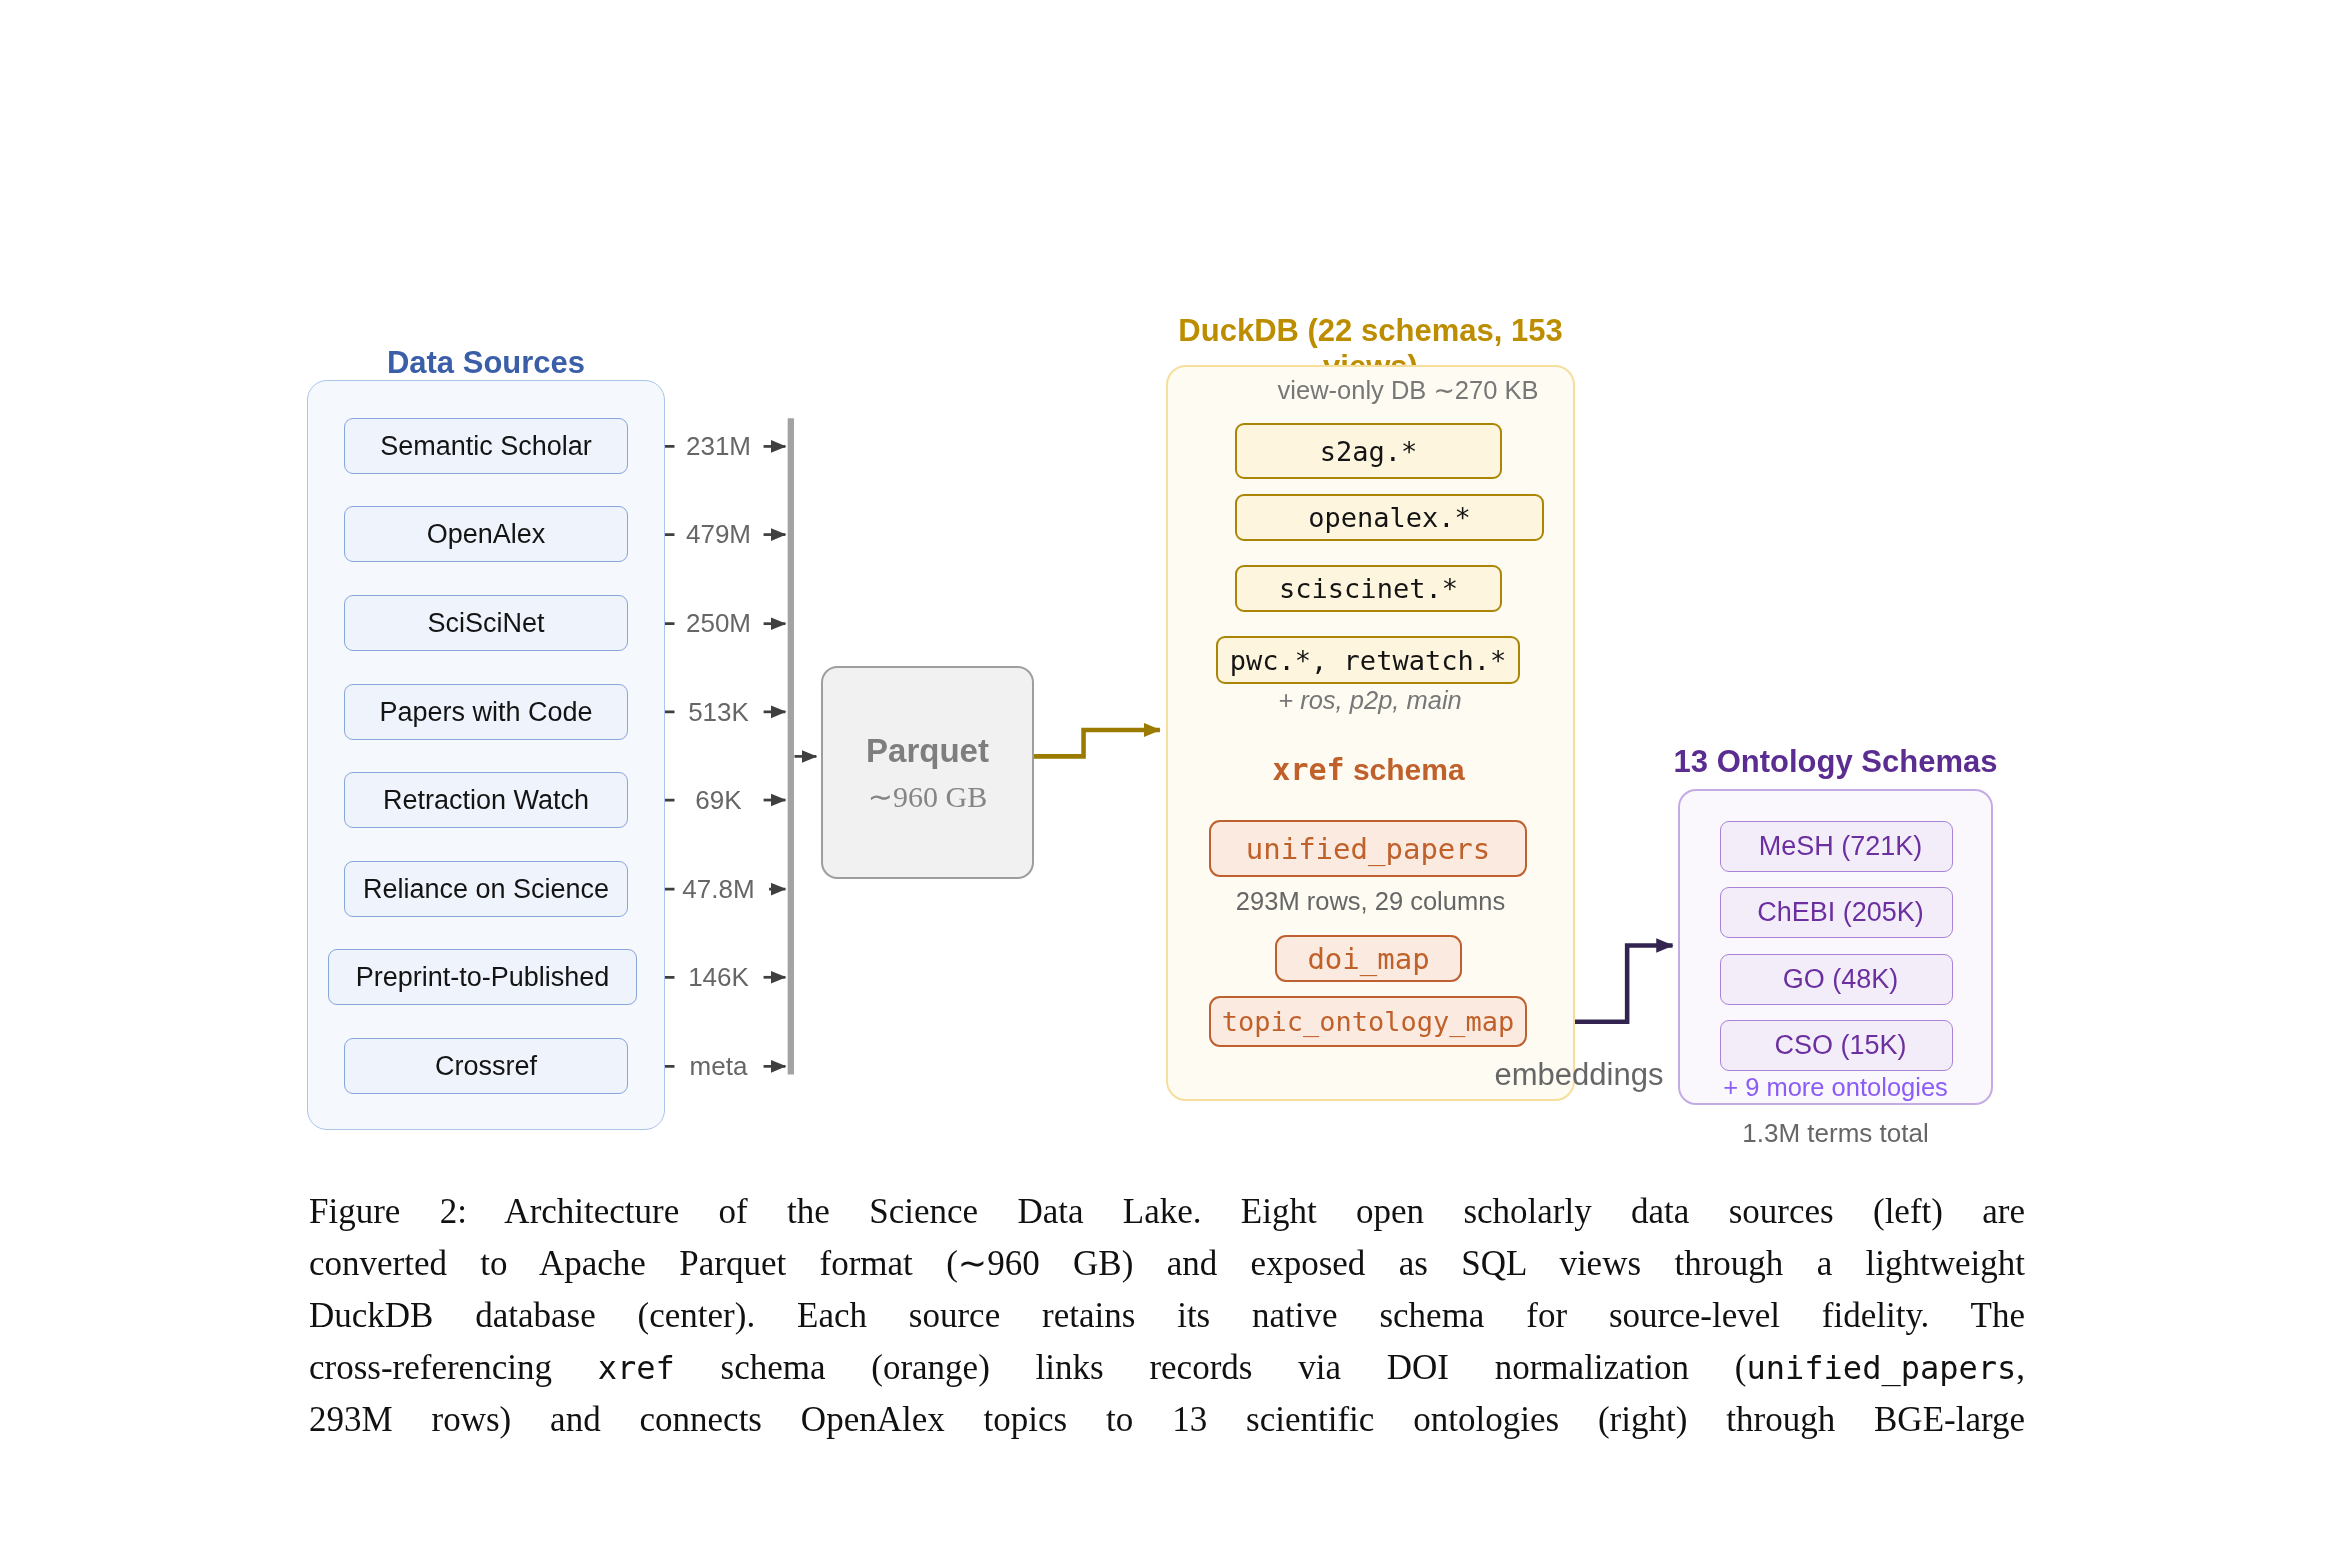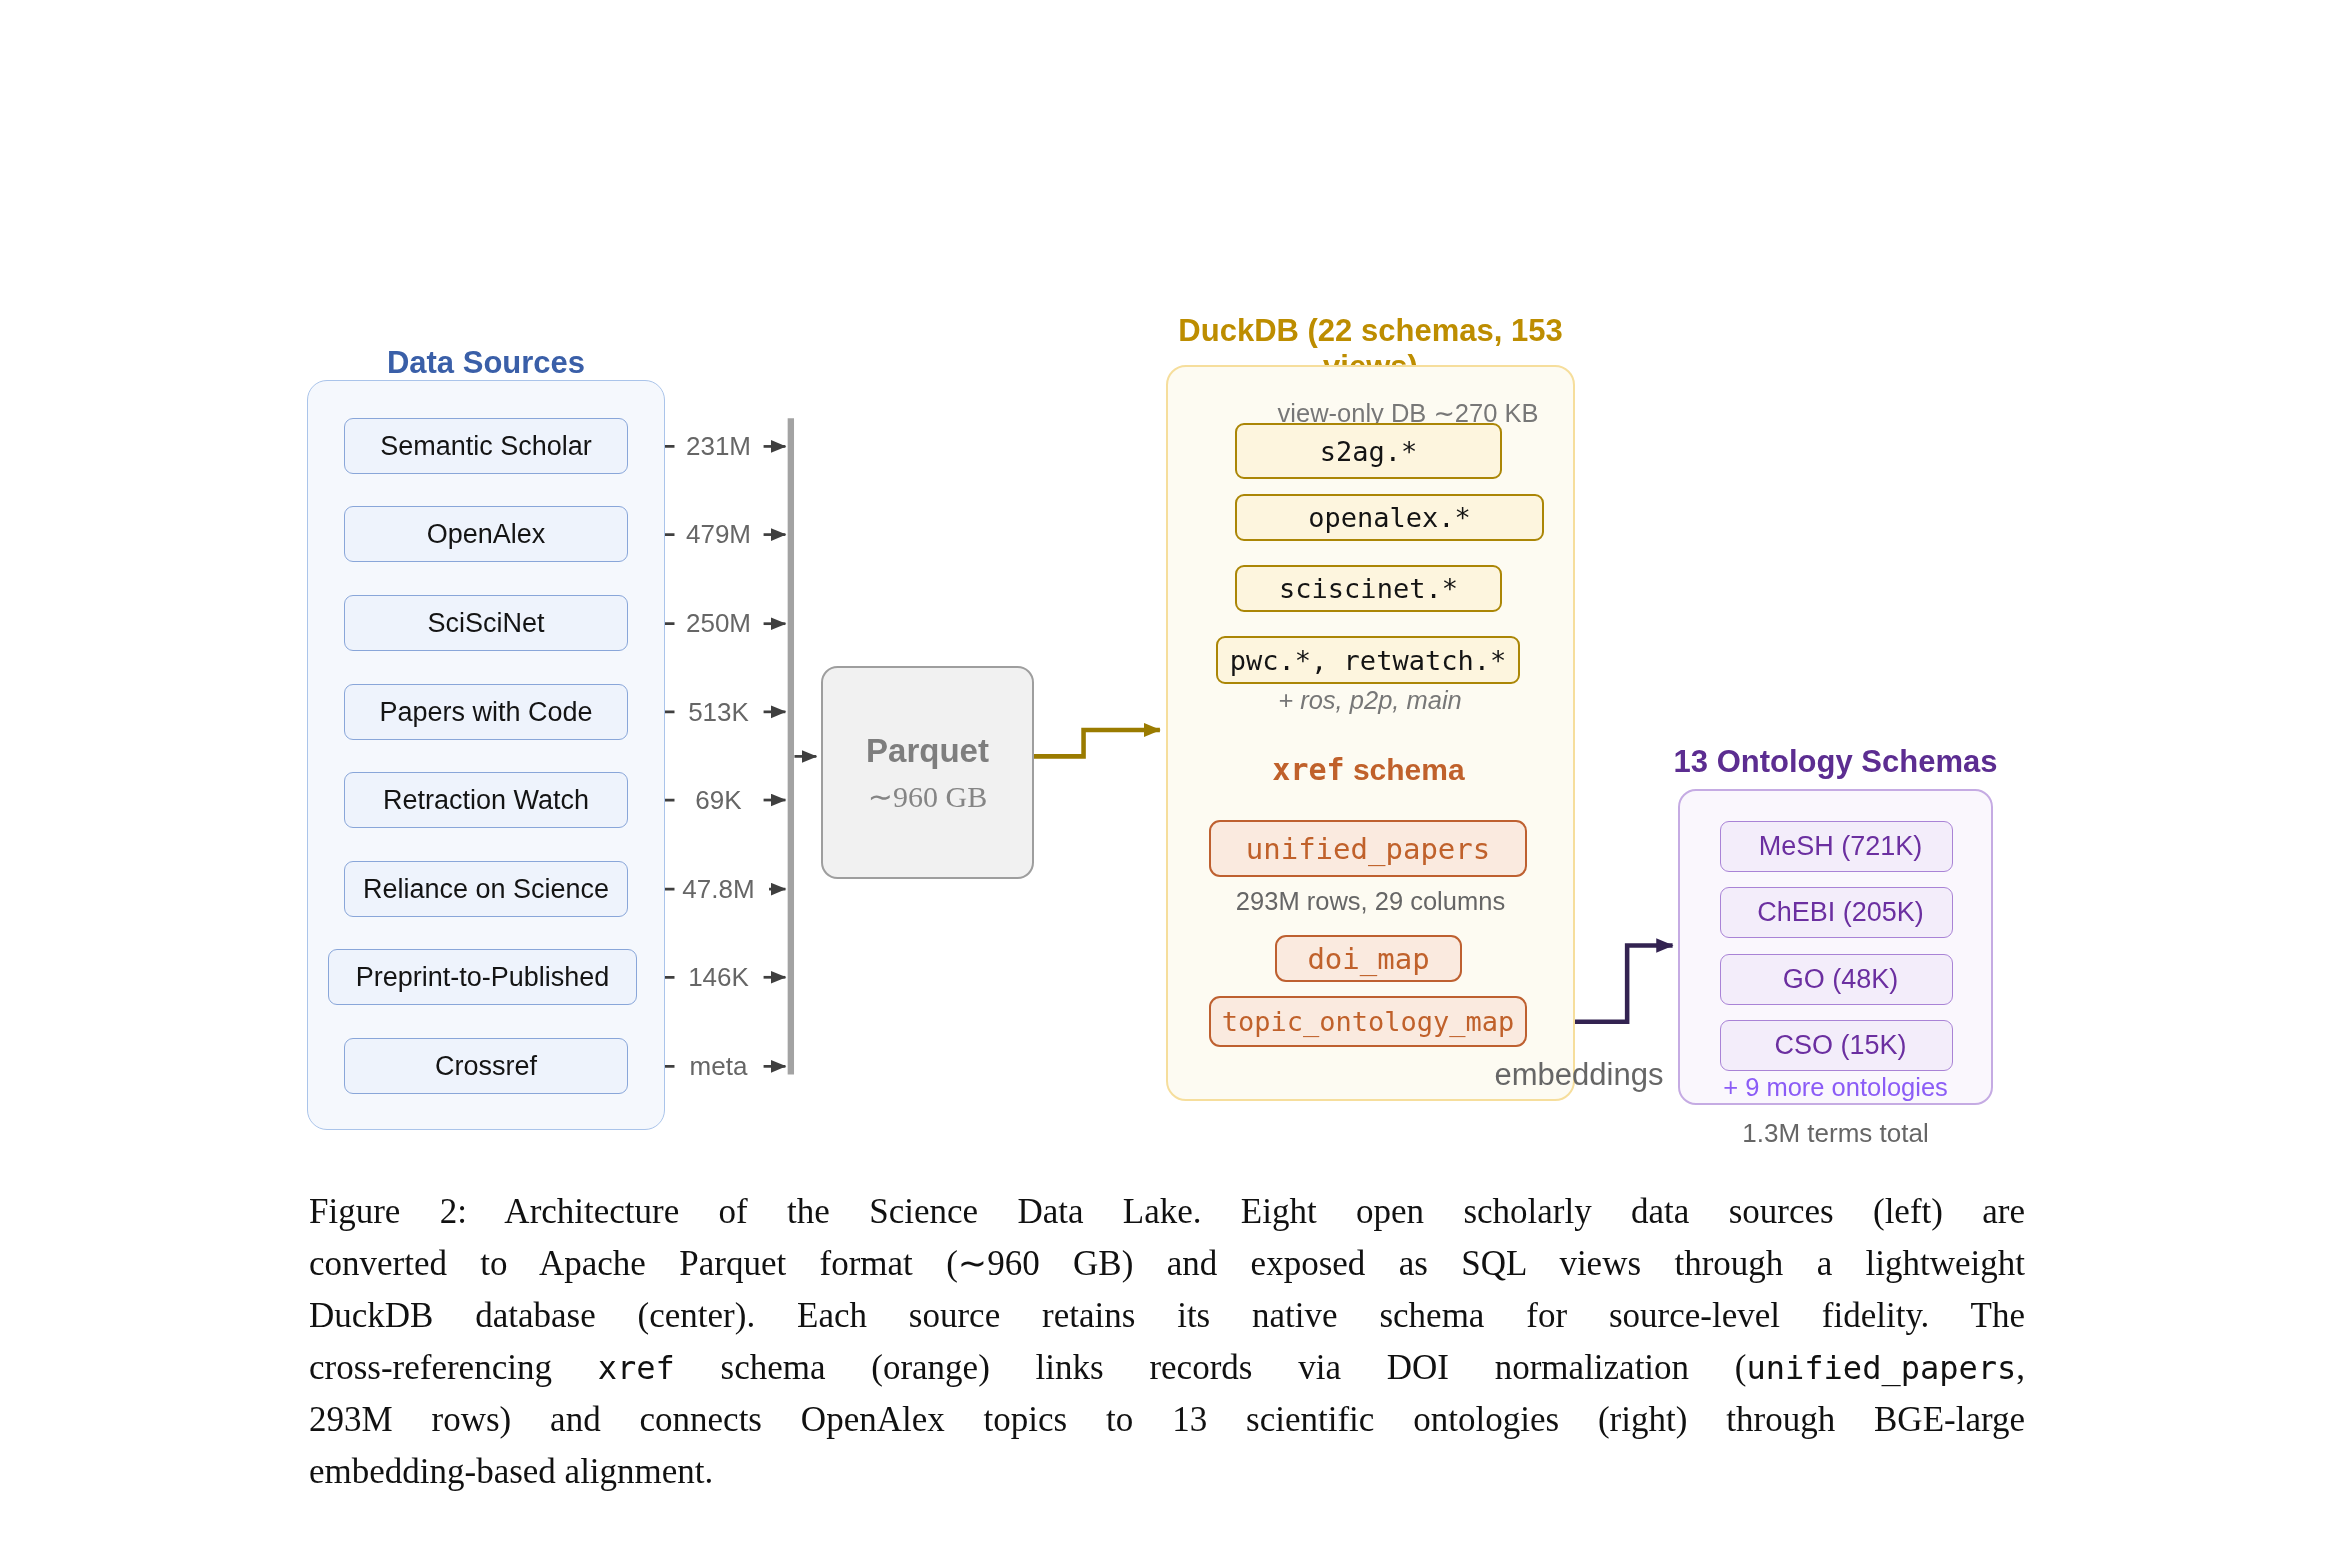--- a/index.html
+++ b/index.html
@@ -22,21 +22,21 @@
   
   .parquet-box{left:821px;top:666px;width:213px;height:213px;background:#f1f1f1;
                border:2.7px solid #9e9e9e;border-radius:16.4px;flex-direction:column;}
   .parquet-title{font-size:33px;font-weight:bold;color:#7e7e7e;margin-bottom:9px;}
   .parquet-size{font-family:"Liberation Serif",serif;font-size:30px;color:#858585;}
 
   
   .duck-title{left:1143px;width:455px;top:313px;font-size:31px;font-weight:bold;color:#bd8d00;}
   .duck-panel{left:1166px;top:365px;width:409px;height:736px;background:#fdfbf2;
               border:2.7px solid #f6de9c;border-radius:20px;}
-  .duck-sub{left:1166px;width:484px;top:375px;font-size:25.5px;color:#777777;margin-top:23px;}
+  .duck-sub{left:1166px;width:484px;top:375px;font-size:25.5px;color:#777777;}
   .schema-box{background:#fdf5de;border:2.3px solid #ab8606;border-radius:9px;
               font-family:"DejaVu Sans Mono",monospace;font-size:27px;color:#141414;}
   .extra-note{left:1202px;width:336px;top:686px;font-size:25.5px;font-style:italic;color:#777777;}
   .xref-lbl{left:1202px;width:333px;top:752px;font-size:30px;font-weight:bold;color:#c0612b;}
   .xref-lbl .mono{font-family:"DejaVu Sans Mono",monospace;}
   .orange-box{background:#faeadf;border:2.3px solid #be6030;border-radius:11px;
               font-family:"DejaVu Sans Mono",monospace;color:#c0612b;}
   .unified-note{left:1166px;width:409px;top:887px;font-size:25.5px;color:#666666;}
   .embed-lbl{left:1488px;width:182px;top:1057px;font-size:31px;color:#666666;}
 
@@ -168,17 +168,16 @@
 
   <div class="abs ctr onto-more">+ 9 more ontologies</div>
   <div class="abs ctr onto-total">1.3M terms total</div>
 
   <div class="abs caption">
     <div class="cap-line"><span>Figure 2: Architecture of the Science Data Lake. Eight open scholarly data sources (left) are</span></div>
     <div class="cap-line"><span>converted to Apache Parquet format (∼960 GB) and exposed as SQL views through a lightweight</span></div>
     <div class="cap-line"><span>DuckDB database (center). Each source retains its native schema for source-level fidelity. The</span></div>
     <div class="cap-line"><span>cross-referencing </span><span class="mono">xref</span><span> schema (orange) links records via DOI normalization (</span><span class="mono">unified_papers</span><span>,</span></div>
     <div class="cap-line"><span>293M rows) and connects OpenAlex topics to 13 scientific ontologies (right) through BGE-large</span></div>
-    <div class="cap-line last"><span>embedding-based alignment.</span></div>
   </div>
 
 </div>
 
 
 </body></html>

